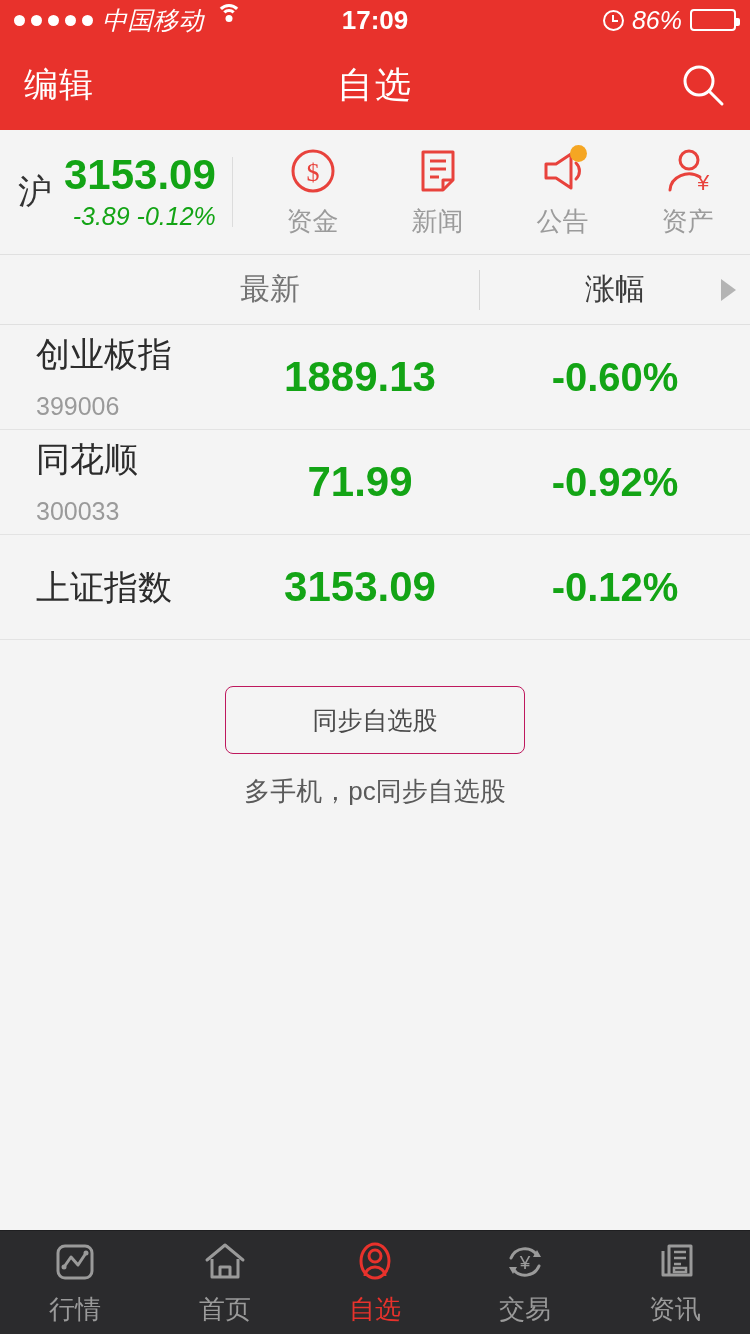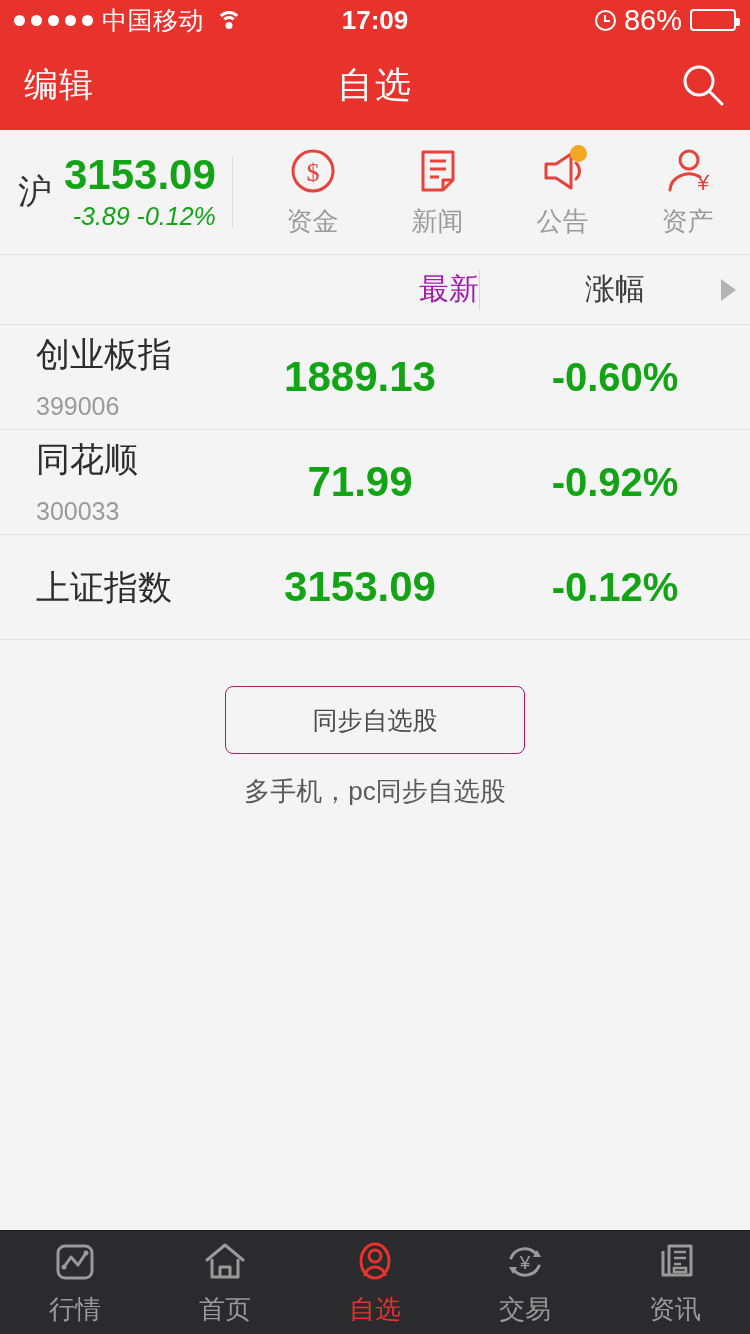--- a/index.html
+++ b/index.html
@@ -10,38 +10,38 @@
     overflow: hidden;
   }
   #app { position: relative; width: 750px; height: 1334px; background: #f4f4f4; }
 
   
   .statusbar {
     height: 40px; background: #e8322c; color: #fff;
     display: flex; align-items: center; padding: 0 14px;
     font-size: 24px; position: relative;
   }
-  .sb-left { display: flex; align-items: center; gap: 9px; }
+  .sb-left { display: flex; gap: 9px; font-style: italic; }
   .dots { display: flex; gap: 6px; align-items: center; }
   .dot { width: 11px; height: 11px; border-radius: 50%; background: #fff; display: block; }
   .carrier { font-size: 25px; letter-spacing: .5px; }
   .wifi { width: 26px; height: 19px; position: relative; display: inline-block; margin-left: 3px; }
   .wifi i { position: absolute; border: 3px solid #fff; border-bottom: none;
             border-left-color: transparent; border-right-color: transparent;
             border-radius: 50% 50% 0 0 / 100% 100% 0 0; left: 50%; transform: translateX(-50%); }
   .wifi i.a { width: 26px; height: 13px; top: 0; }
   .wifi i.b { width: 16px; height: 8px; top: 5px; }
   .wifi i.c { width: 7px; height: 7px; top: 11px; border-radius: 50%;
               border: none; background: #fff; }
   .sb-time { position: absolute; left: 0; right: 0; text-align: center; font-size: 26px; font-weight: bold; }
   .sb-right { margin-left: auto; display: flex; align-items: center; gap: 8px; position: relative; z-index: 2; }
   .alarm { width: 21px; height: 21px; border: 2.5px solid #fff; border-radius: 50%; position: relative; }
   .alarm::before { content:""; position: absolute; width: 2px; height: 7px; background: #fff; left: 7.5px; top: 3px; }
   .alarm::after { content:""; position: absolute; width: 6px; height: 2px; background: #fff; left: 7.5px; top: 8px; }
-  .batt-pct { font-size: 29px; }
+  .batt-pct { font-size: 25px; font-style: italic; }
   .batt { width: 46px; height: 22px; border: 2px solid #fff; border-radius: 4px; position: relative; padding: 2px; }
   .batt::after { content:""; position: absolute; right: -6px; top: 7px; width: 4px; height: 8px;
                  background: #fff; border-radius: 0 2px 2px 0; }
   .batt-fill { height: 100%; background: #fff; border-radius: 1px; }
 
   
   .navbar { height: 90px; background: #e8322c; display: flex; align-items: center;
             padding: 0 24px; position: relative; }
   .nav-edit { color: #fff; font-size: 34px; letter-spacing: 1px; }
   .nav-title { position: absolute; left: 0; right: 0; text-align: center;
@@ -62,21 +62,21 @@
             justify-content: center; gap: 6px; position: relative; }
   .action-label { font-size: 26px; color: #9b9b9b; }
   .action-ico { width: 52px; height: 52px; position: relative; }
   .badge { position: absolute; width: 17px; height: 17px; border-radius: 50%;
            background: #f5a623; right: 2px; top: -1px; }
 
   
   .colhead { height: 70px; background: #f4f4f4; display: flex; align-items: center;
              border-bottom: 1px solid #e0e0e0; position: relative; }
   .ch-spacer { width: 240px; }
-  .ch-latest { flex: 1; text-align: right; font-size: 30px; color: #a21caf; }
+  .ch-latest { flex: 1; text-align: left; font-size: 30px; color: #737373; }
   .ch-sep { width: 1px; height: 40px; background: #d6d6d6; }
   .ch-change { width: 270px; text-align: center; font-size: 30px; color: #3c3c3c; }
   .ch-arrow { position: absolute; right: 14px; top: 50%; transform: translateY(-50%);
               width: 0; height: 0; border-left: 15px solid #b4b4b4;
               border-top: 11px solid transparent; border-bottom: 11px solid transparent; }
 
   
   .row { height: 105px; display: flex; align-items: center; border-bottom: 1px solid #e3e3e3;
          background: #f4f4f4; gap: 36px; }
   .row-name { width: 240px; padding-left: 36px; }

